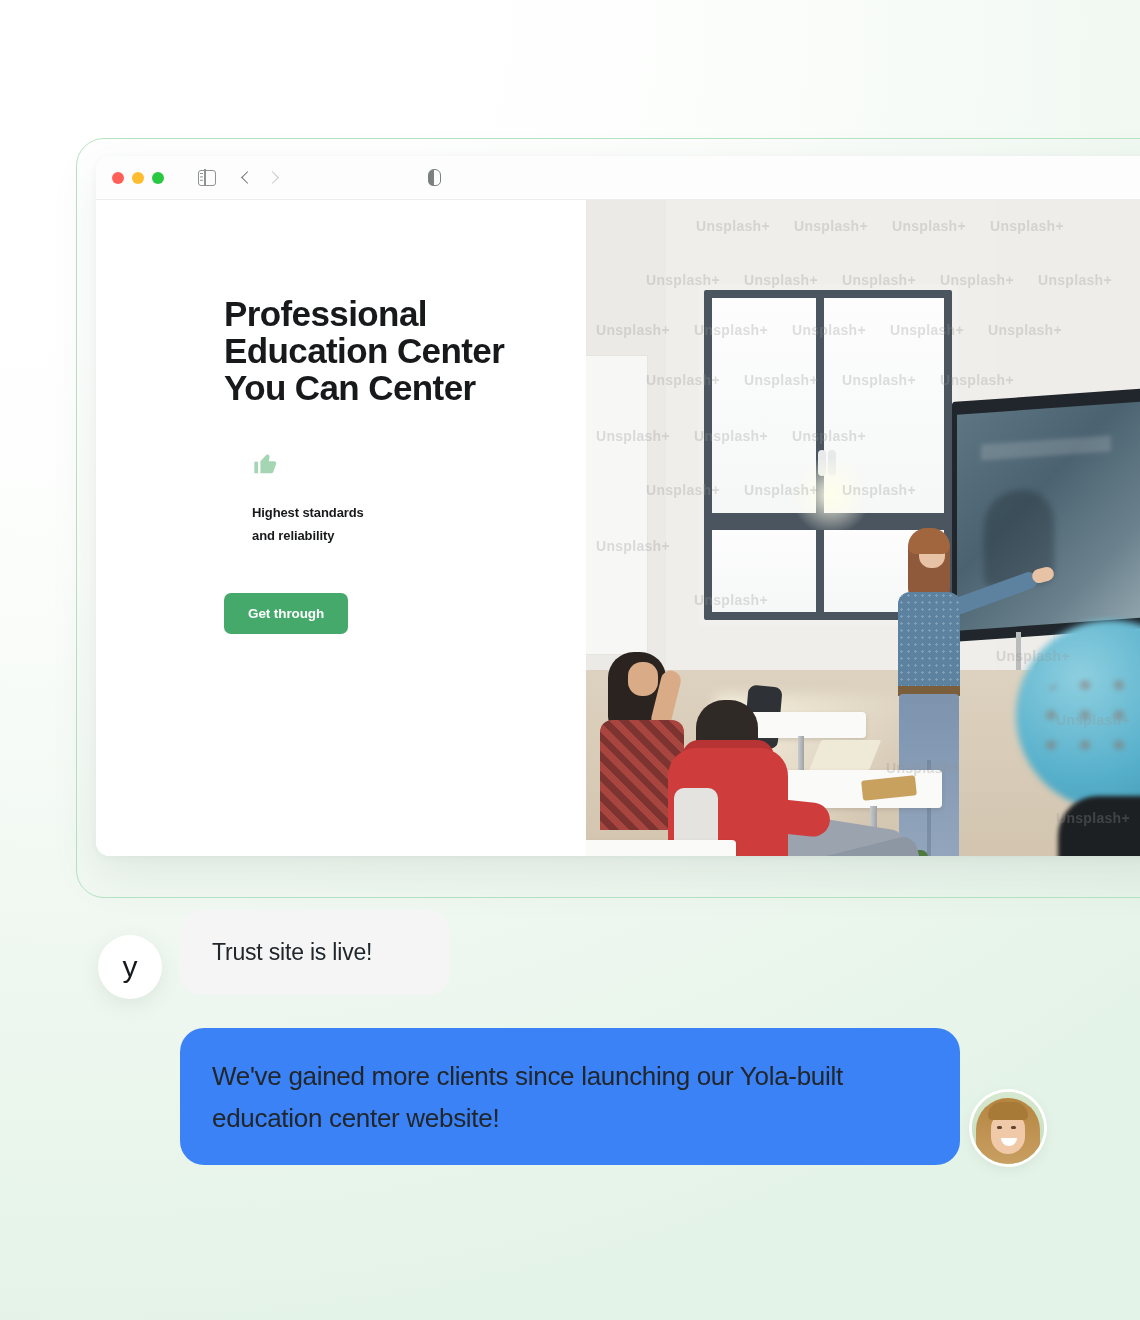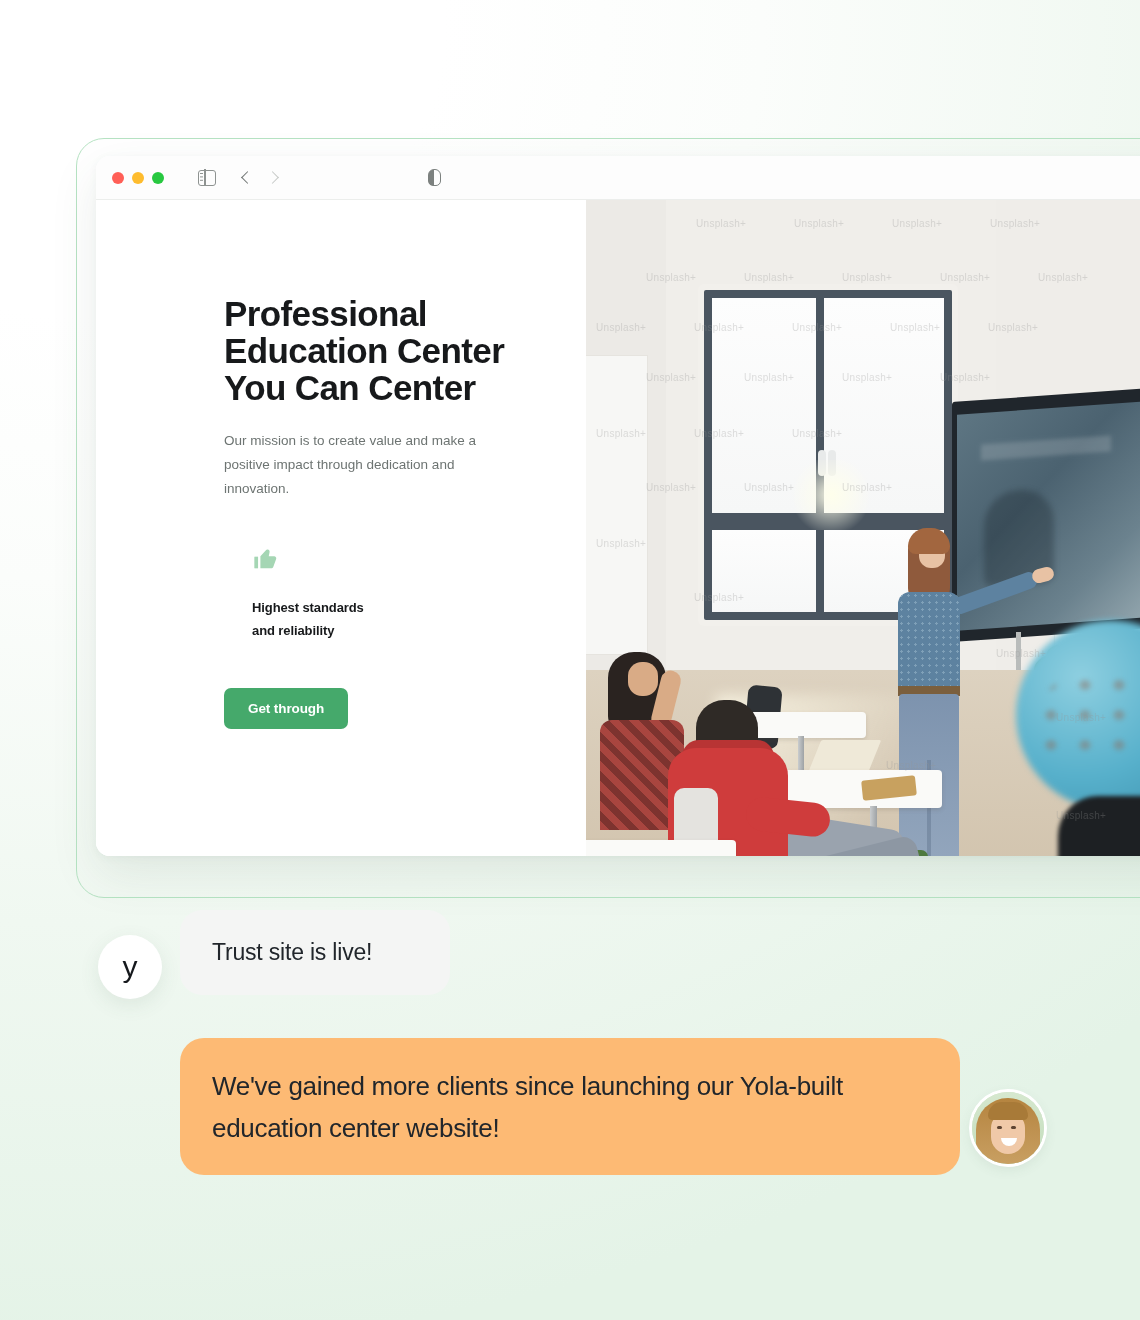--- a/index.html
+++ b/index.html
@@ -321,24 +321,25 @@
   .ph-globe-spots { left:448px; top:470px; width:140px; height:100px; background-image: radial-gradient(rgba(140,110,95,0.45) 5px, transparent 6px); background-size: 34px 30px; filter: blur(2.5px); border-radius:50%; }
   .ph-globe-base { left:472px; top:596px; width:160px; height:70px; background:#1d2023; border-radius:40px 40px 0 0; filter: blur(2px); }
 
   .ph-watermarks {
     left:0; top:0; width:100%; height:100%;
     background-image: repeating-linear-gradient(0deg, transparent 0 72px, transparent 72px 144px);
     pointer-events:none;
   }
   .wm {
     position:absolute;
-    font-size:10px;
+    font-size:14px;
     color: rgba(150,150,150,0.30);
     letter-spacing:0.3px;
     white-space:nowrap;
+    font-weight:bold;
   }
 
   
   #chat-area { position: absolute; left: 0; top: 900px; width: 1140px; }
 
   #yola-avatar {
     position: absolute;
     left: 98px; top: 35px;
     width: 64px; height: 64px;
     border-radius: 50%;
@@ -355,23 +356,23 @@
     width: 270px; height: 85px;
     background: #f4f5f4;
     border-radius: 22px;
     display: flex; align-items: center;
     padding-left: 32px;
   }
   #bubble-one-text { font-size: 23px; color: #21262b; letter-spacing: -0.2px; }
 
   #bubble-two {
     position: absolute;
-    left: 180px; top: 138px;
+    left: 180px; top: 128px;
     width: 780px; height: 137px;
-    background: #fdba74;
+    background: #3b82f6;
     border-radius: 24px;
     padding: 28px 23px 0 32px;
   }
   #bubble-two-text {
     font-size: 26px;
     line-height: 1.6;
     color: #21262b;
     letter-spacing: -0.3px;
   }
 
@@ -415,21 +416,20 @@
     <div id="shield-icon"></div>
 
   </div>
 
   <div id="site-content">
 
     <div id="hero-left">
 
       <h1 id="hero-title">Professional Education Center You Can Center</h1>
 
-      <p id="hero-subtitle">Our mission is to create value and make a positive impact through dedication and innovation.</p>
 
       <div id="features-row">
 
         <div class="feature-col">
           <div class="feature-icon">
             <svg width="28" height="28" viewBox="0 0 24 24" fill="#a5d6b4">
               <path d="M2 10h3.2v10H2z"></path>
               <path d="M7.2 20h9.1c.9 0 1.7-.55 2-1.4l2.4-6.5c.45-1.2-.45-2.5-1.75-2.5h-4.6l.7-3.4c.2-1-.3-2-1.25-2.3-.8-.25-1.65.1-2.05.85L7.2 9.6V20z"></path>
             </svg>
           </div>

